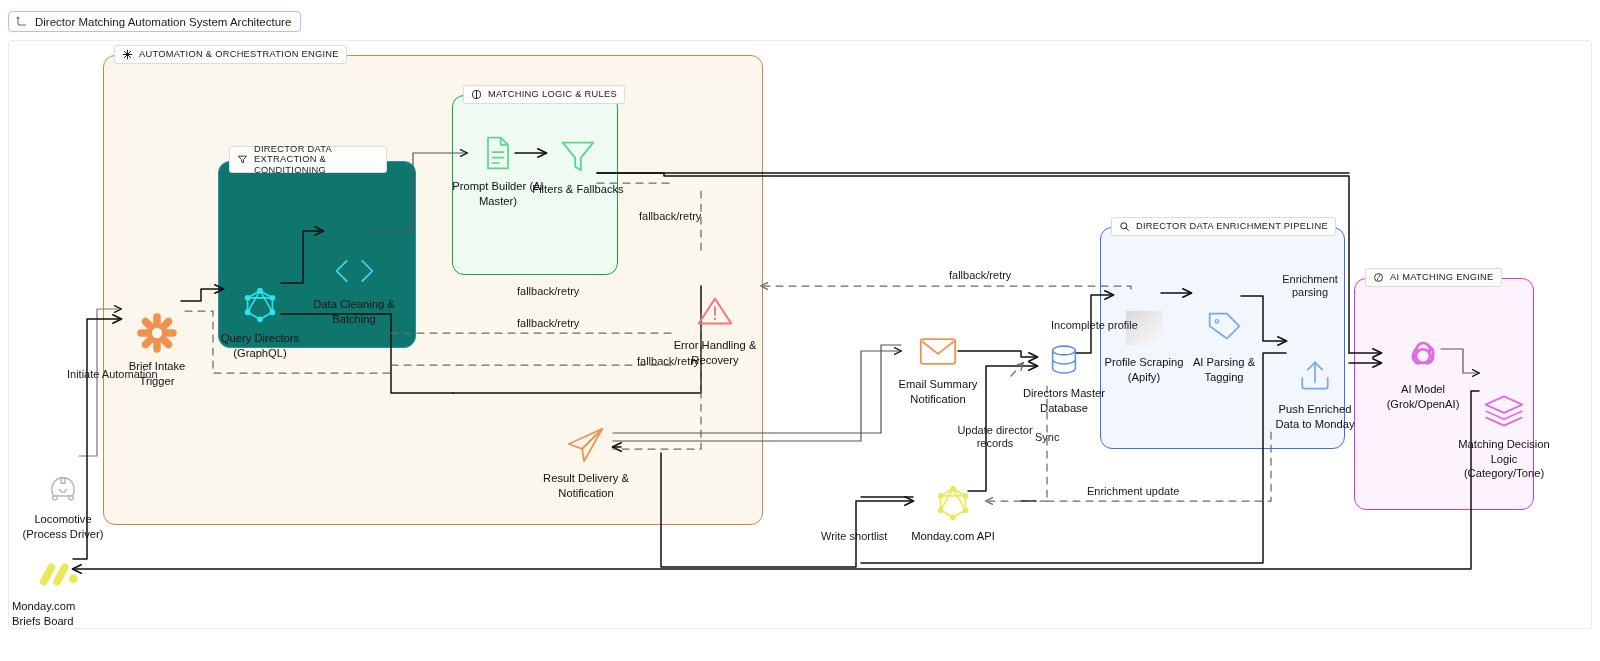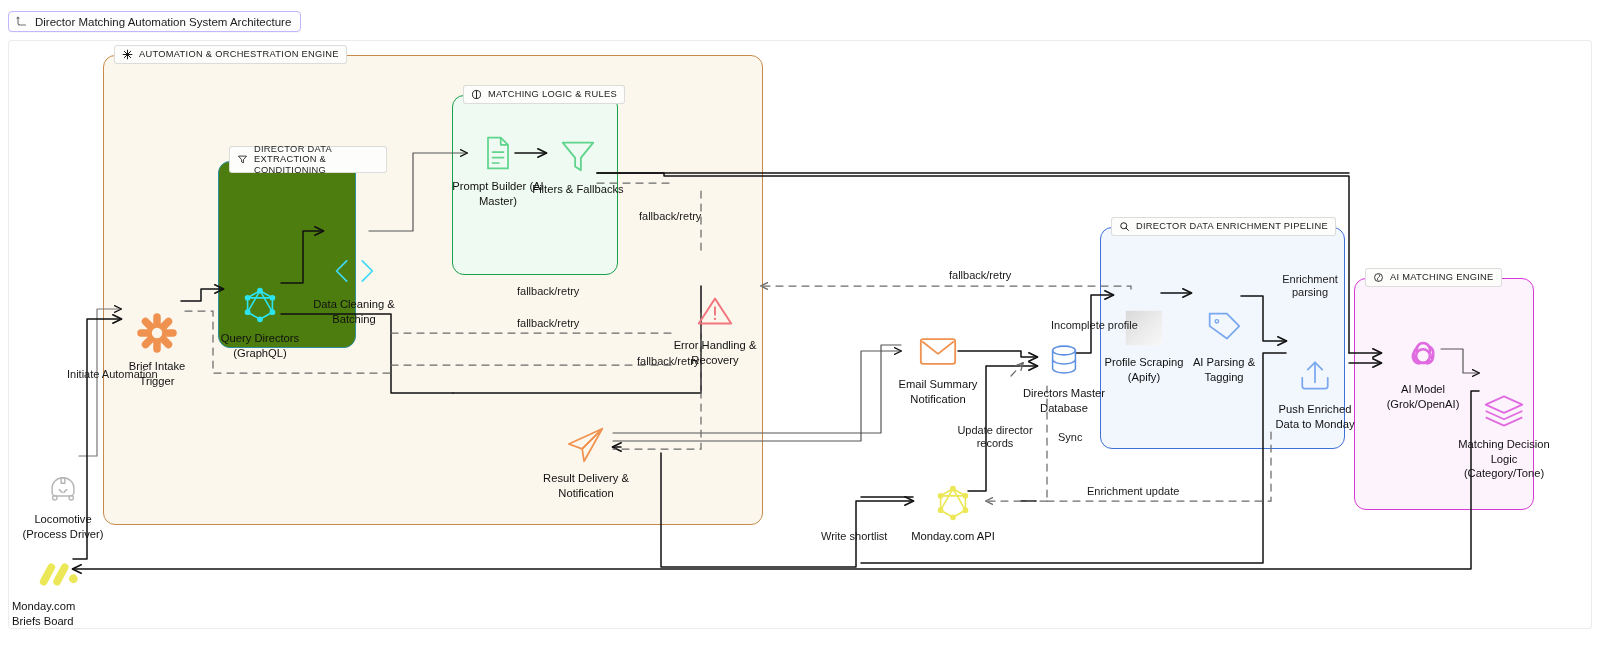--- a/index.html
+++ b/index.html
@@ -110,21 +110,21 @@
           <svg viewBox="0 0 12 12" width="11" height="11">
               <g stroke="#111" stroke-width="1.05" stroke-linecap="round">
                 <path d="M6 1.2V10.8M1.2 6H10.8M2.6 2.6l6.8 6.8M9.4 2.6l-6.8 6.8"></path>
               </g>
             </svg>
         </span>
         <span class="gl-txt">AUTOMATION &amp; ORCHESTRATION ENGINE</span>
       </div>
     </div>
 
-    <div class="group" style="left:209px; top:120px; width:138px; height:187px; border-color:#2b8f9e; background:#4d7c0f;">
+    <div class="group" style="left:209px; top:120px; width:198px; height:187px; border-color:#2b8f9e; background:#0f766e;">
       <div class="group-label two-line" style="width:158px; top:-16px;">
         <span class="gl-ico">
           <svg viewBox="0 0 12 12" width="11" height="11">
               <path d="M1.6 2.3h8.8L7 6.2v3.4L5 8.6V6.2z" fill="none" stroke="#222" stroke-width=".95" stroke-linejoin="round"></path>
             </svg>
         </span>
         <span class="gl-txt" style="white-space:normal;">DIRECTOR DATA EXTRACTION &amp; CONDITIONING</span>
       </div>
     </div>
 
@@ -470,18 +470,18 @@
 
     <div class="elabel" style="left:58px; top:327px;">Initiate Automation</div>
     <div class="elabel" style="left:630px; top:169px;">fallback/retry</div>
     <div class="elabel" style="left:508px; top:244px;">fallback/retry</div>
     <div class="elabel" style="left:508px; top:276px;">fallback/retry</div>
     <div class="elabel" style="left:628px; top:314px;">fallback/retry</div>
     <div class="elabel" style="left:940px; top:228px;">fallback/retry</div>
     <div class="elabel" style="left:1042px; top:278px;">Incomplete profile</div>
     <div class="elabel wrap" style="left:1255px; top:232px;">Enrichment parsing</div>
     <div class="elabel wrap" style="left:940px; top:383px;">Update director records</div>
-    <div class="elabel" style="left:1026px; top:390px;margin-left:23px;">Sync</div>
+    <div class="elabel" style="left:1026px; top:390px;">Sync</div>
     <div class="elabel" style="left:1078px; top:444px;">Enrichment update</div>
     <div class="elabel" style="left:812px; top:489px;">Write shortlist</div>
 
   </div>
 </div>
 
 </body></html>

